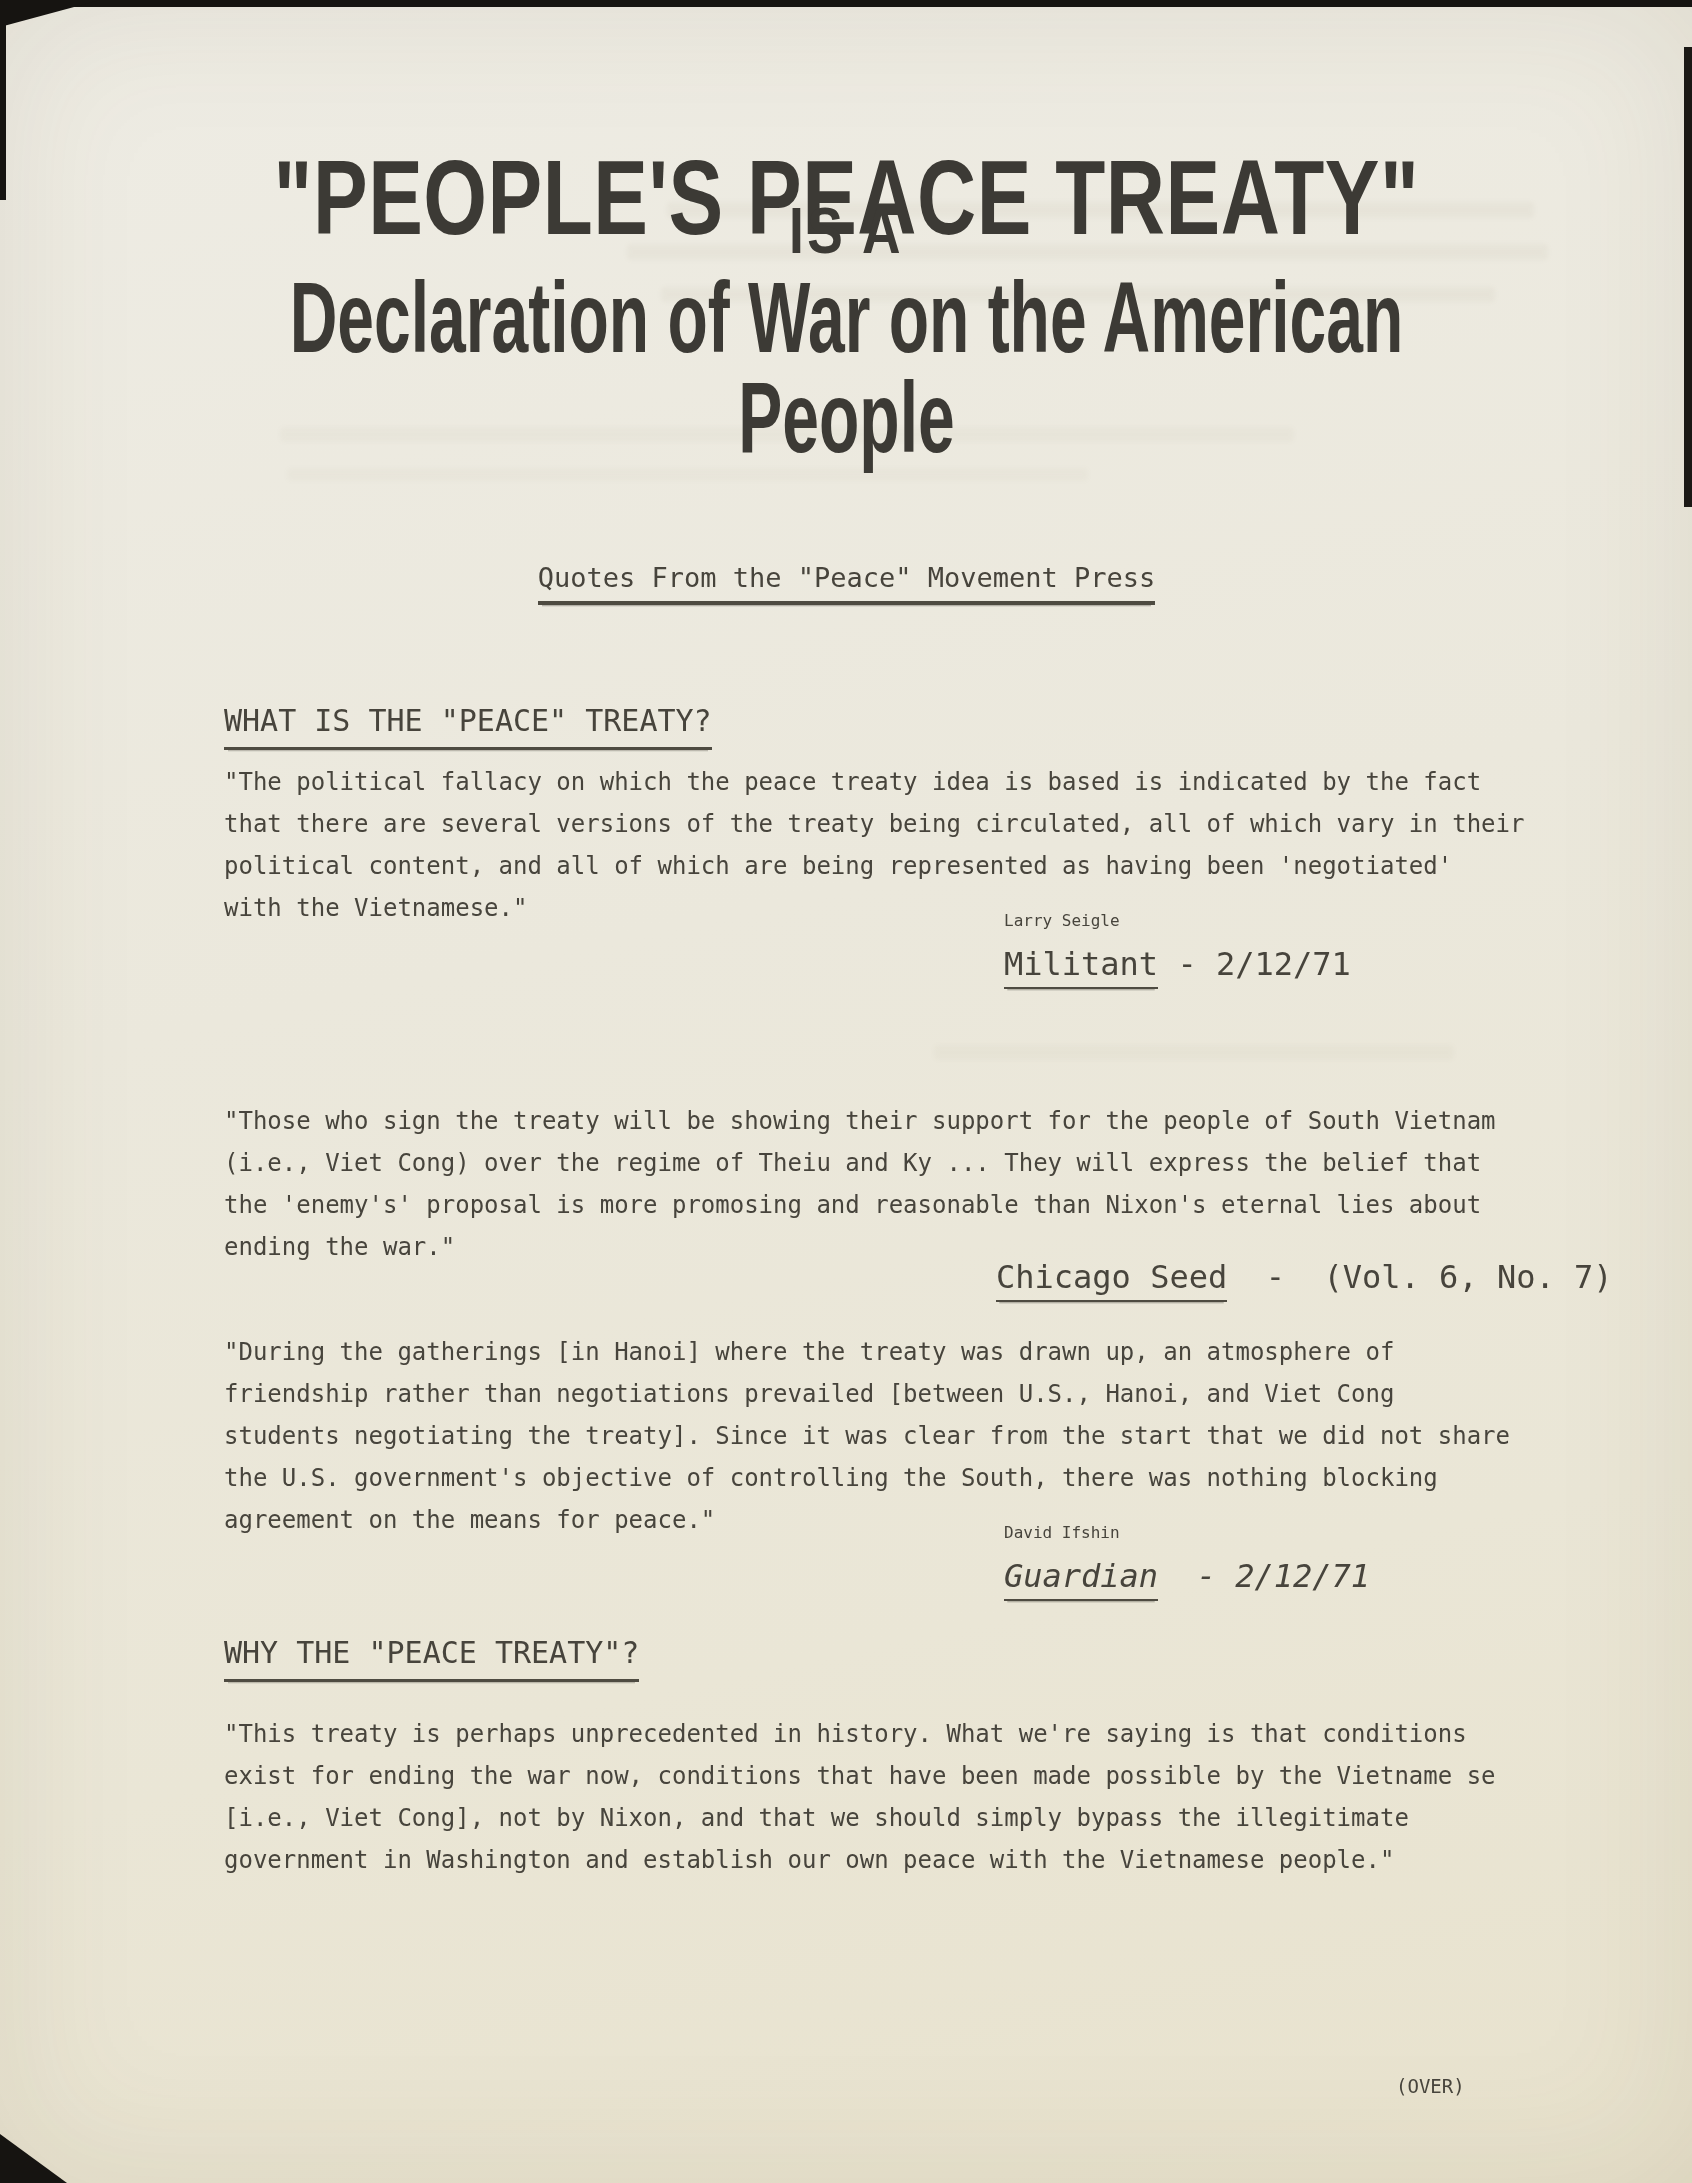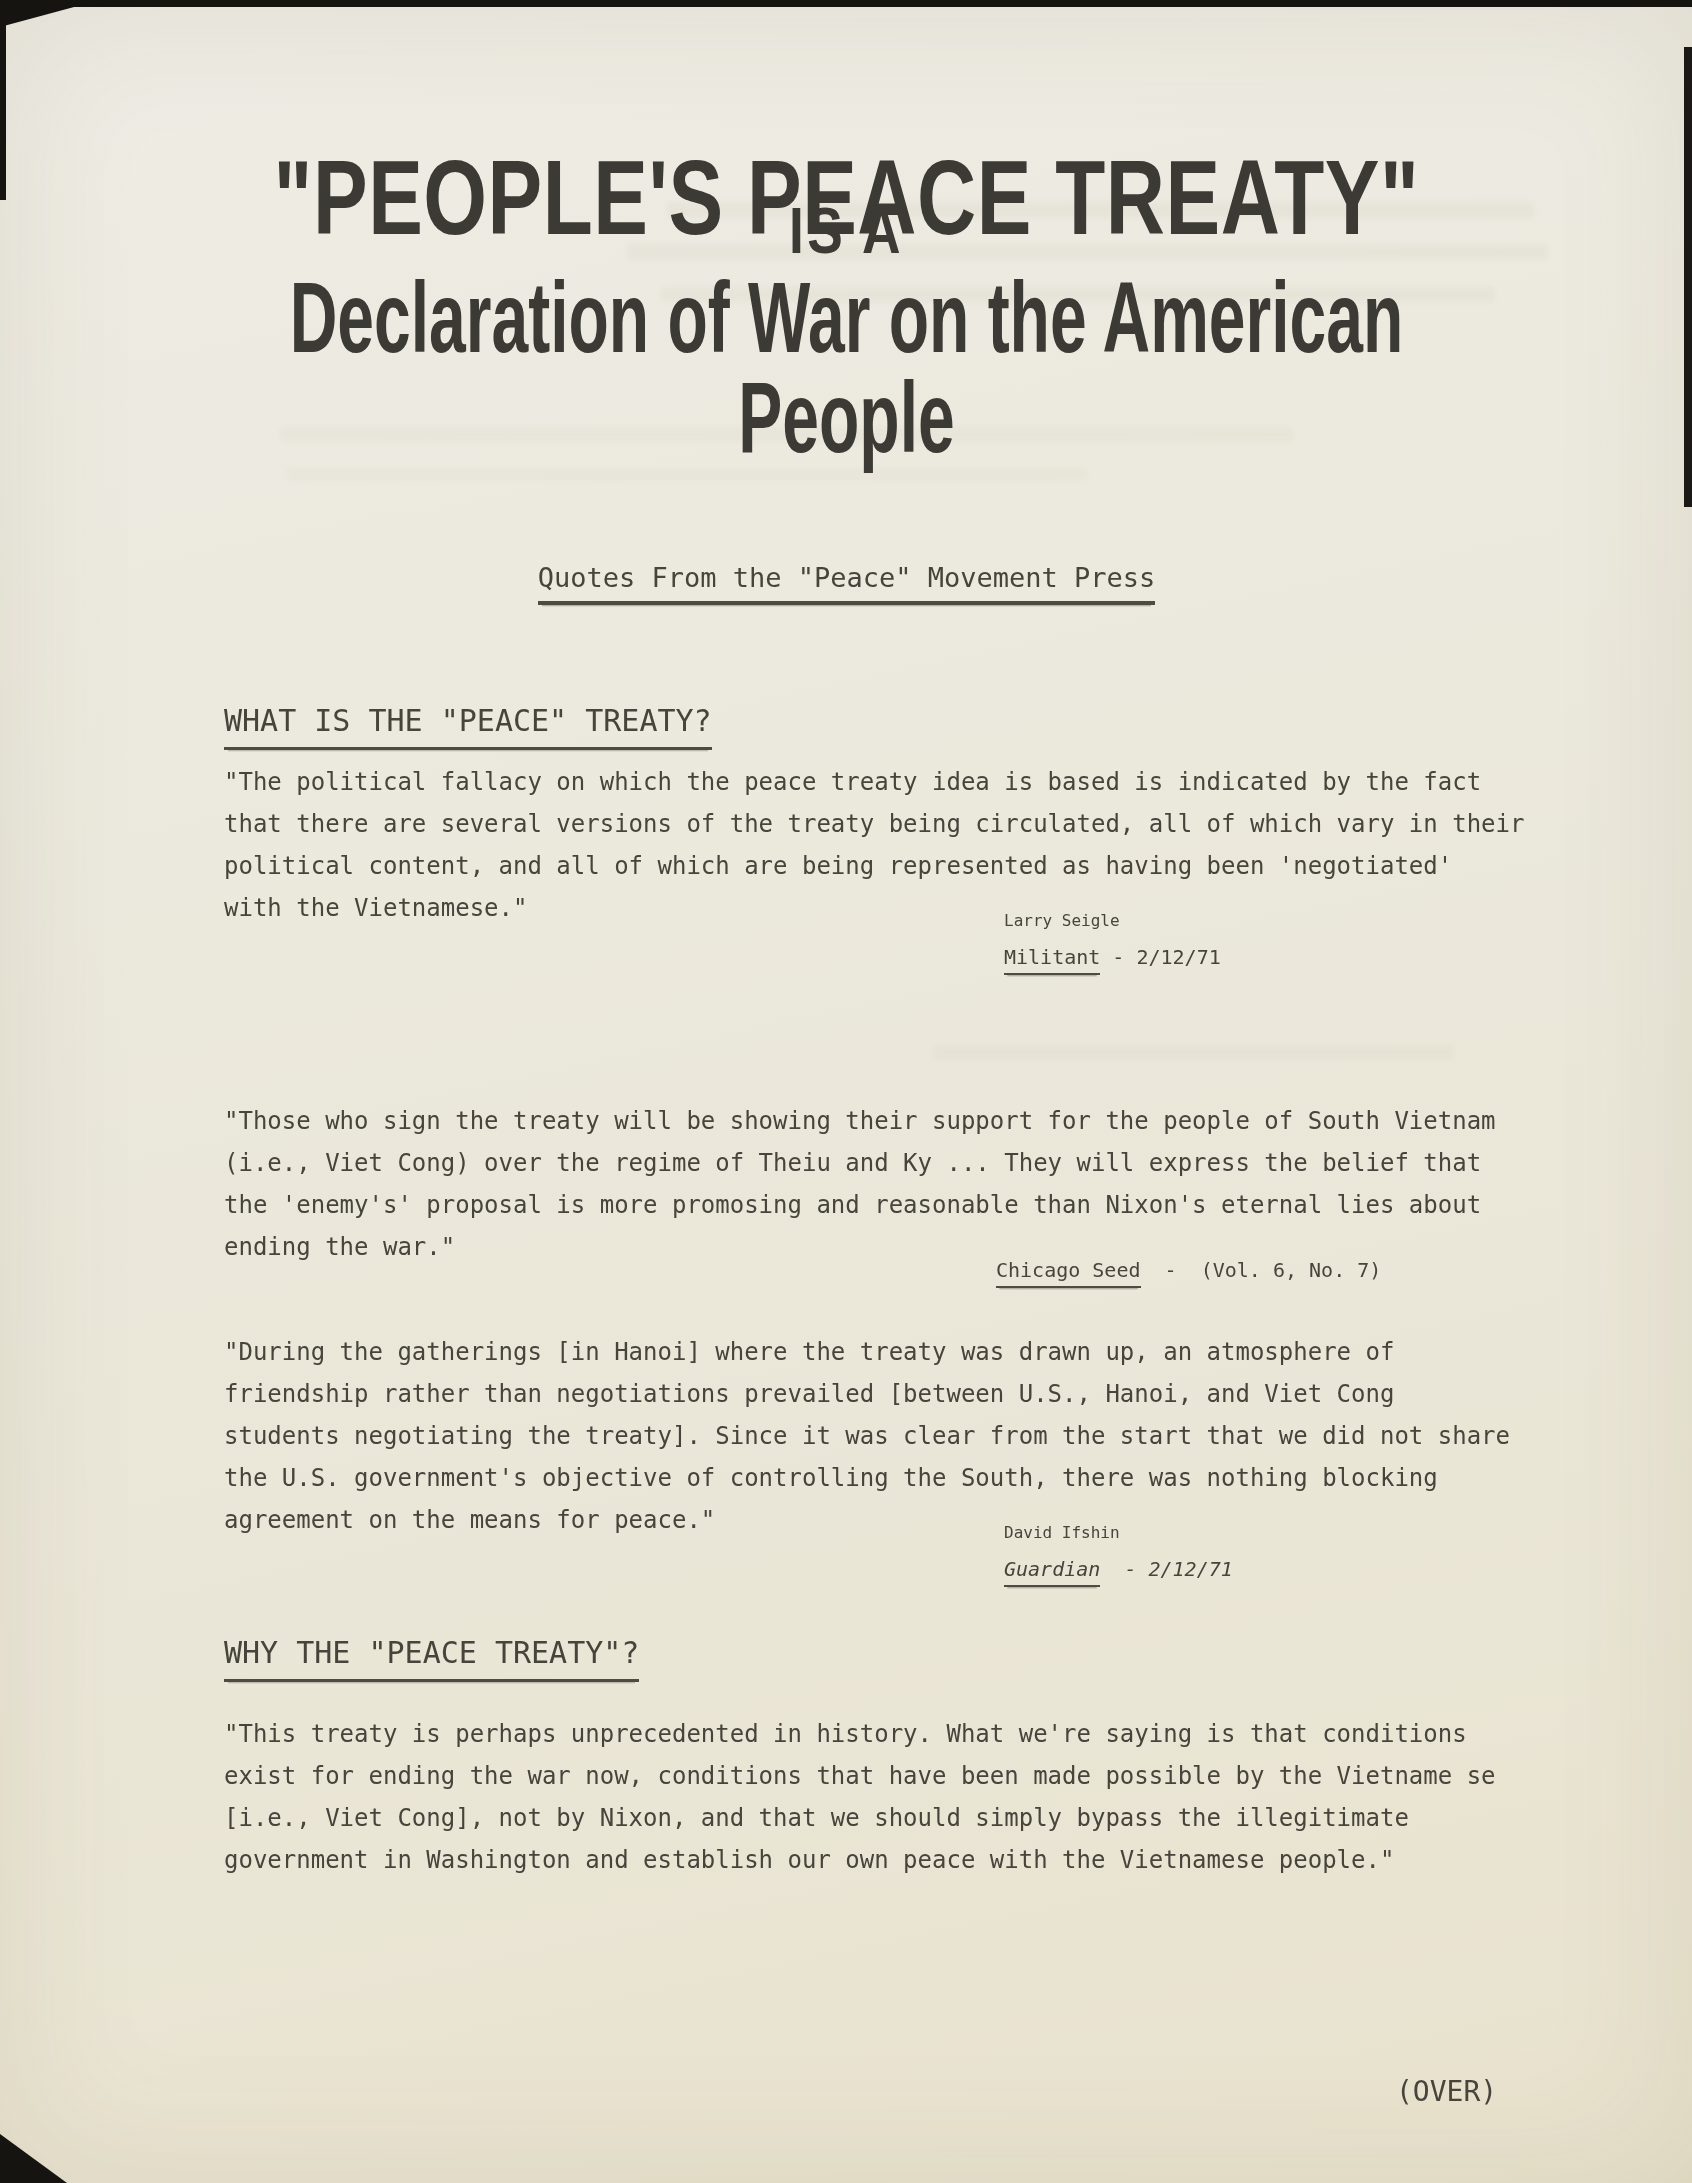--- a/index.html
+++ b/index.html
@@ -40,24 +40,24 @@
   .subtitle { display:inline-block; font-size:27px; letter-spacing:0;
     border-bottom:4px solid #4e4b41; padding-bottom:8px;
     box-shadow:0 5.3px 0 -4px rgba(78,75,65,0.35); }
   .shead { position:absolute; left:224px; font-size:30px; z-index:2;
     border-bottom:3.3px solid #4e4b41; padding-bottom:9.3px;
     box-shadow:0 5.3px 0 -4px rgba(78,75,65,0.3); }
   .quote { position:absolute; left:224px; width:1341px; font-size:24px;
     line-height:42px; white-space:pre-line; z-index:2; }
   .attr { position:absolute; left:1004px; z-index:2; }
   .attr-name { font-size:16px; white-space:pre; }
-  .attr-line { font-size:20px; white-space:pre; }
+  .attr-line { font-size:32px; white-space:pre; }
   .attr-line .src { border-bottom:2.7px solid #4e4b41; padding-bottom:4px;
     box-shadow:0 4.7px 0 -3.3px rgba(78,75,65,0.35); }
-  .over-note { position:absolute; left:1396px; top:2075px; font-size:28px; z-index:2; }
+  .over-note { position:absolute; left:1396px; top:2075px; font-size:19px; z-index:2; }
 </style>
 </head>
 <body>
 
 <div class="page">
 
   <div class="edge edge-top"></div>
   <div class="edge edge-top-left-wedge"></div>
   <div class="edge edge-left"></div>
   <div class="edge edge-right"></div>

